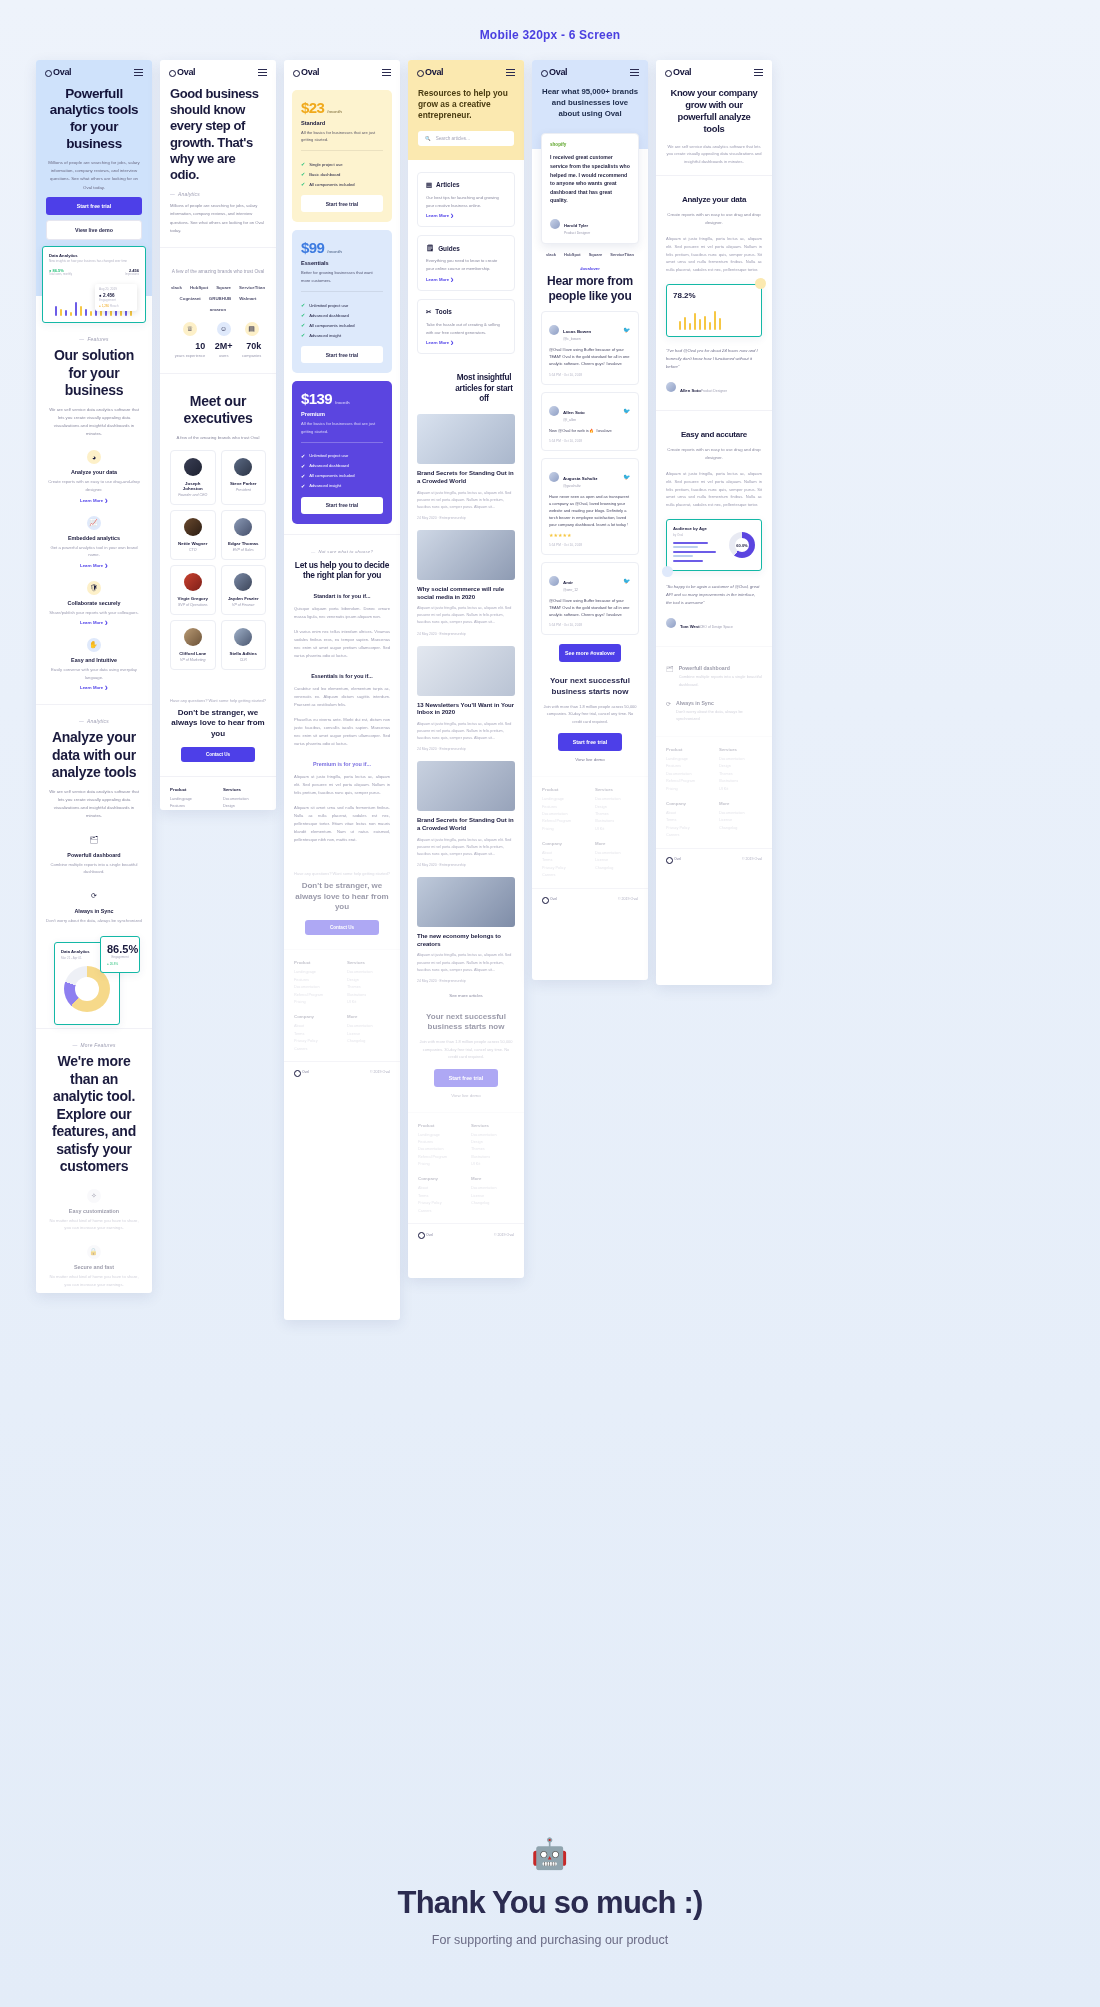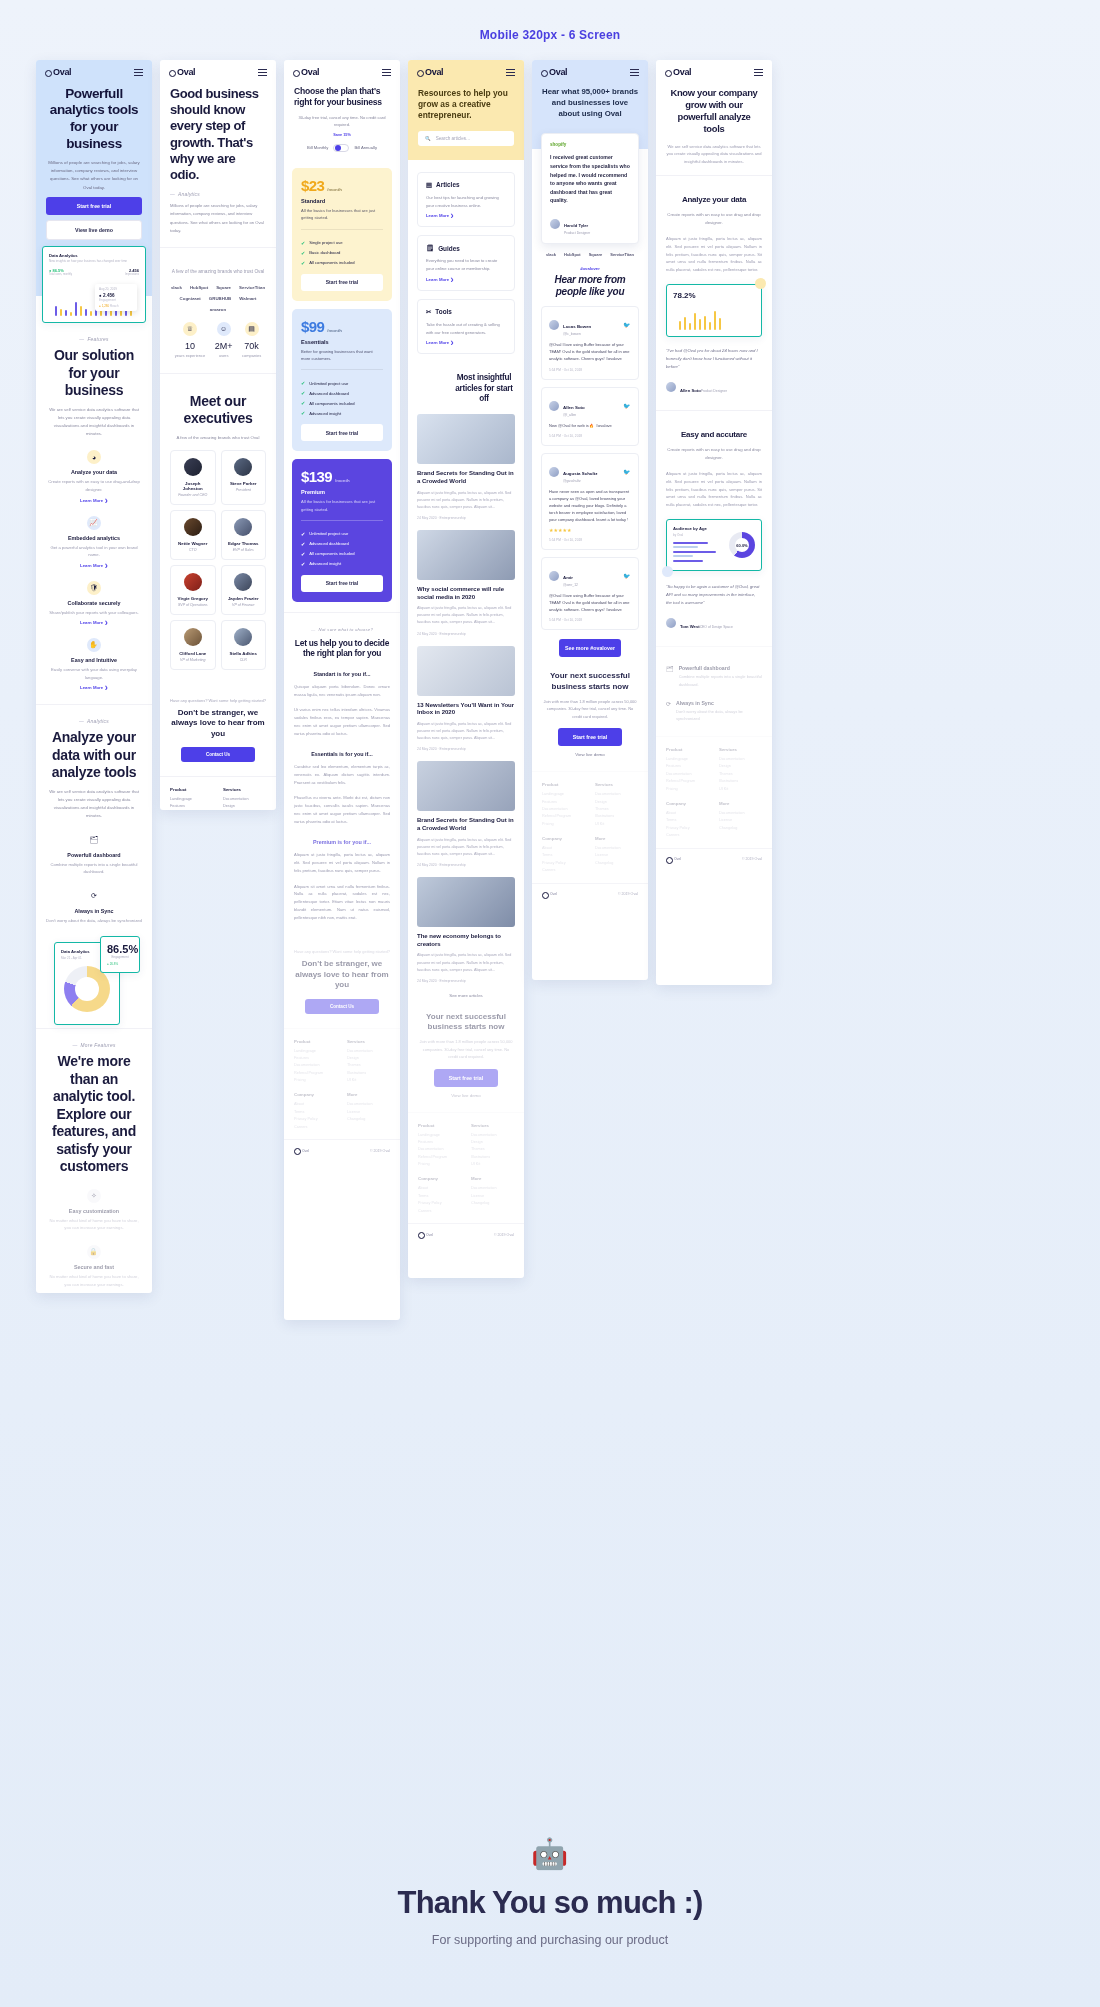--- a/index.html
+++ b/index.html
@@ -108,21 +108,21 @@
   .thanks { position:absolute; left:0; right:0; bottom:60px; text-align:center; }
   .thanks .ico { font-size:30px; color:#4d3fe8; line-height:1; }
   .thanks h2 { font-size:31px; font-weight:700; letter-spacing:-.8px; margin-top:16px; color:#2b2b50; }
   .thanks p { font-size:12.5px; color:#6b6b85; margin-top:12px; }
   .ct-btn { display:block; width:74px; margin:8px auto 0; text-align:center; font-size:4.6px; font-weight:700; padding:5px 0; border-radius:3px; background:#4d3fe8; color:#fff; }
   .donut { width:46px;height:46px;border-radius:50%; margin:6px auto;
     background:conic-gradient(#f6d98a 0 62%, #8e7ff0 62% 80%, #eef0f6 80% 100%); position:relative; }
   .donut::after{content:"";position:absolute;inset:11px;background:#fff;border-radius:50%;}
   .kpi { font-size:11px; font-weight:800; text-align:center; }
   .statrow { display:flex; justify-content:space-around; margin-top:10px; text-align:center; }
-  .statrow .n { font-size:9px; font-weight:400; }
+  .statrow .n { font-size:9px; font-weight:700;text-align:right; }
   .statrow .l { font-size:4px; color:#9a9ab0; line-height:1.5; margin-top:2px; }
   .brandrow { display:flex; flex-wrap:wrap; gap:6px 8px; justify-content:center; margin-top:8px; font-size:4.4px; font-weight:800; color:#2b2b50; opacity:.82;}
   .team { display:flex; flex-wrap:wrap; gap:5px; margin-top:8px; }
   .tm { width:calc(50% - 2.5px); border:1px solid #eceef4; border-radius:4px; padding:7px 4px; text-align:center; }
   .tm .pa { width:18px;height:18px;border-radius:50%; margin:0 auto 5px; }
   .tm .nm { font-size:4.4px; font-weight:800; }
   .tm .ro { font-size:3.6px; color:#9a9ab0; font-style:italic; margin-top:2px; }
   .toggle { display:flex; align-items:center; justify-content:center; gap:5px; margin-top:7px; font-size:4.2px; color:#6b6b85; }
   .tg { width:16px;height:8px;border-radius:5px;border:1px solid #d8d8e6;background:#fff;position:relative; }
   .tg::after{content:"";position:absolute;width:6px;height:6px;border-radius:50%;background:#4d3fe8;top:.6px;left:1px;}
@@ -415,30 +415,20 @@
       <span class="logo">
           <span class="o"></span>
           <span>Oval</span>
         </span>
       <span class="burger">
           <i></i>
           <i></i>
           <i></i>
         </span>
     </div>
-    <div style="padding:4px 10px 8px;text-align:center;">
-      <h1 style="font-size:8.6px;line-height:1.3;font-weight:800;letter-spacing:-.25px;text-align:left;">Choose the plan that's right for your business</h1>
-      <p style="font-size:4.1px;line-height:1.8;color:#8a8aa0;margin-top:6px;">30-day free trial, cancel any time. No credit card required.</p>
-      <div class="save">Save 15%</div>
-      <div class="toggle">
-        <span>Bill Monthly</span>
-        <span class="tg"></span>
-        <span>Bill Annually</span>
-      </div>
-    </div>
     <div style="padding:0 8px 10px;">
       <div class="pcard pc-y">
         <div class="price"><span>$23</span><span class="pm" style="color:#9a8a5a">/month</span></div>
         <div class="pname">Standard</div>
         <div class="pdesc">All the basics for businesses that are just getting started.</div>
         <div class="plist">
           <div>
               <span class="chk">✔</span>
               <span>Single project use</span>
             </div>
@@ -727,21 +717,21 @@
           </div>
       </div>
       <div class="brandrow muted" style="font-size:4px;">
         <span>slack</span>
         <span>HubSpot</span>
         <span>Square</span>
         <span>ServiceTitan</span>
       </div>
       <div style="text-align:center;margin-top:9px;">
         <div style="font-size:4.2px;color:#4d3fe8;font-weight:700;">#ovalover</div>
-        <div class="sec-title" style="font-size:10px;margin-top:3px;font-style:italic;">Hear more from people like you</div>
+        <div class="sec-title" style="font-size:12px;margin-top:3px;">Hear more from people like you</div>
       </div>
       <div class="tweet">
         <div class="hd">
             <span class="av"></span>
             <span><span class="nm">Lucas Bowen</span><span class="hn" style="display:block">@lc_bowen</span></span>
             <span style="margin-left:auto;color:#1da1f2;font-size:6px;">🐦</span>
           </div>
         <div class="bd">@Oval I love using Buffer because of your TEAM! Oval is the gold standard for all in one analytic software. Cheers guys! #ovalove</div>
         <div class="dt">5:54 PM · Oct 10, 2018</div>
       </div>

